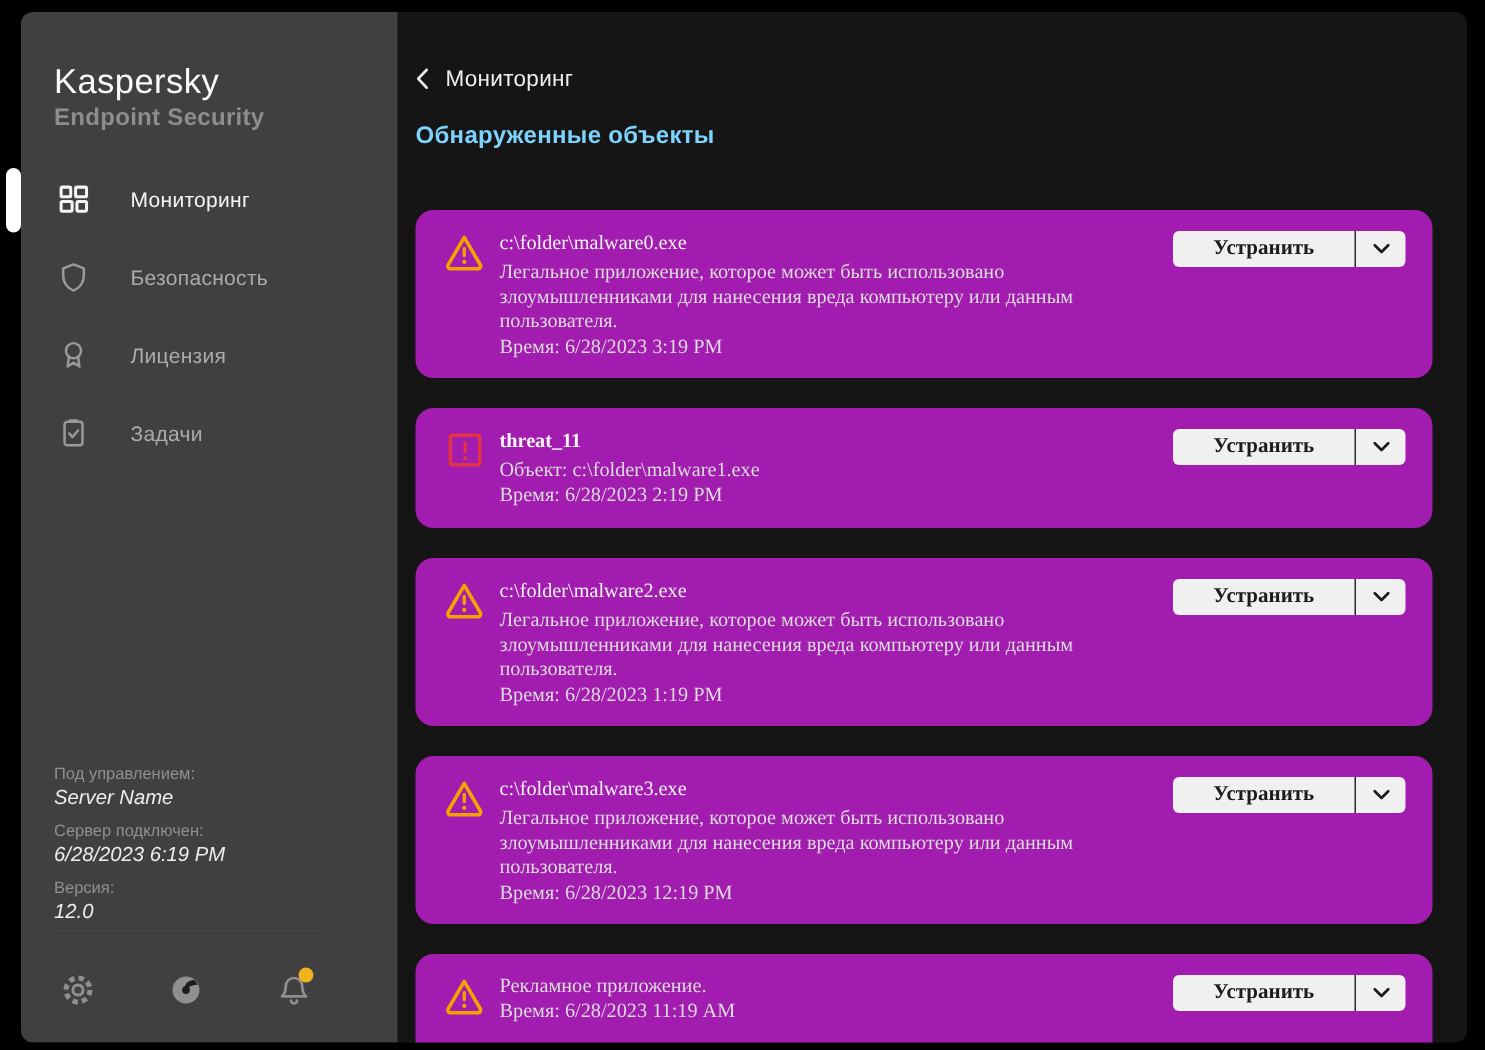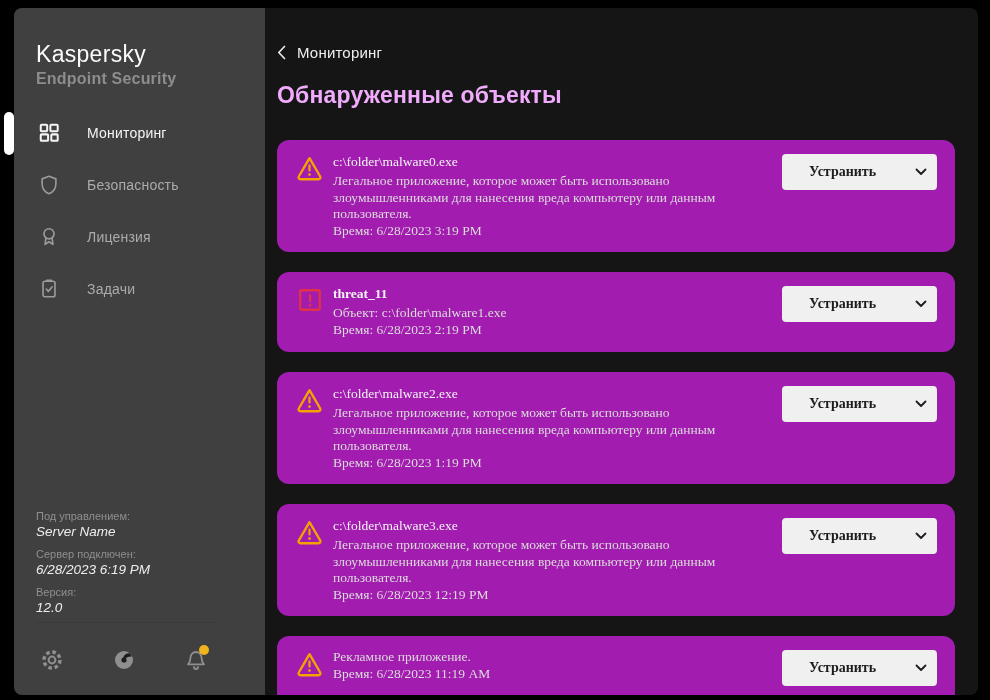--- a/index.html
+++ b/index.html
@@ -30,31 +30,31 @@
   .side-actions{position:absolute;left:0;top:638px;width:251px;height:30px;}
   .icon-btn{position:absolute;width:28px;height:28px;display:flex;align-items:center;justify-content:center;cursor:pointer;background:none;border:none;padding:0;}
   .icon-btn.gear{left:24px;top:0;}
   .icon-btn.support{left:96px;top:0;}
   .icon-btn.bell{left:168px;top:0;}
   .bell-dot{position:absolute;right:1px;top:-1px;width:10px;height:10px;border-radius:50%;background:#EFB41D;}
   
   .main{position:absolute;left:251px;top:0;right:0;bottom:0;}
   .back-row{position:absolute;left:12px;top:36px;display:flex;align-items:center;gap:11px;cursor:pointer;}
   .back-label{font-size:15px;color:#EFEFEF;letter-spacing:.2px;}
-  .page-title{position:absolute;left:12px;top:74px;font-size:23px;font-weight:700;color:#f0abfc;letter-spacing:.2px;}
+  .page-title{position:absolute;left:12px;top:74px;font-size:16px;font-weight:700;color:#7dd3fc;letter-spacing:.2px;}
   .list{position:absolute;left:12px;top:132px;width:678px;}
   .card{position:relative;background:#a21caf;border-radius:12px;padding:13px 20px 13px 56px;margin-bottom:20px;box-sizing:border-box;font-family:Liberation Serif, serif;}
   .card.tall{height:112px;}
   .card.short{height:80px;}
   .sev-icon{position:absolute;left:19px;top:15px;width:27px;height:27px;}
   .card-title{font-size:13.5px;line-height:18px;color:#F5F5F5;margin-bottom:2px;white-space:nowrap;}
   .card.critical .card-title{font-weight:700;}
   .card-desc{font-size:13.5px;line-height:16.5px;color:#DCDCDC;white-space:pre-line;}
   .card-time{font-size:13.5px;line-height:16.5px;color:#DCDCDC;}
-  .resolve{position:absolute;right:18px;top:14px;height:36px;width:155px;display:flex;background:#F0F0F0;border-radius:4px;overflow:hidden;align-items:center;}
+  .resolve{position:absolute;right:18px;top:14px;height:24px;width:155px;display:flex;background:#F0F0F0;border-radius:4px;overflow:hidden;}
   .resolve-main{flex:1;display:flex;align-items:center;justify-content:center;font-size:14px;font-weight:600;color:#1C1C1E;cursor:pointer;}
   .resolve-split{width:1px;background:#2A2A2D;margin:0;}
   .resolve-arrow{width:33px;display:flex;align-items:center;justify-content:center;cursor:pointer;}
 </style>
 </head>
 <body>
 
 <div class="window">
 
   <div class="main">

